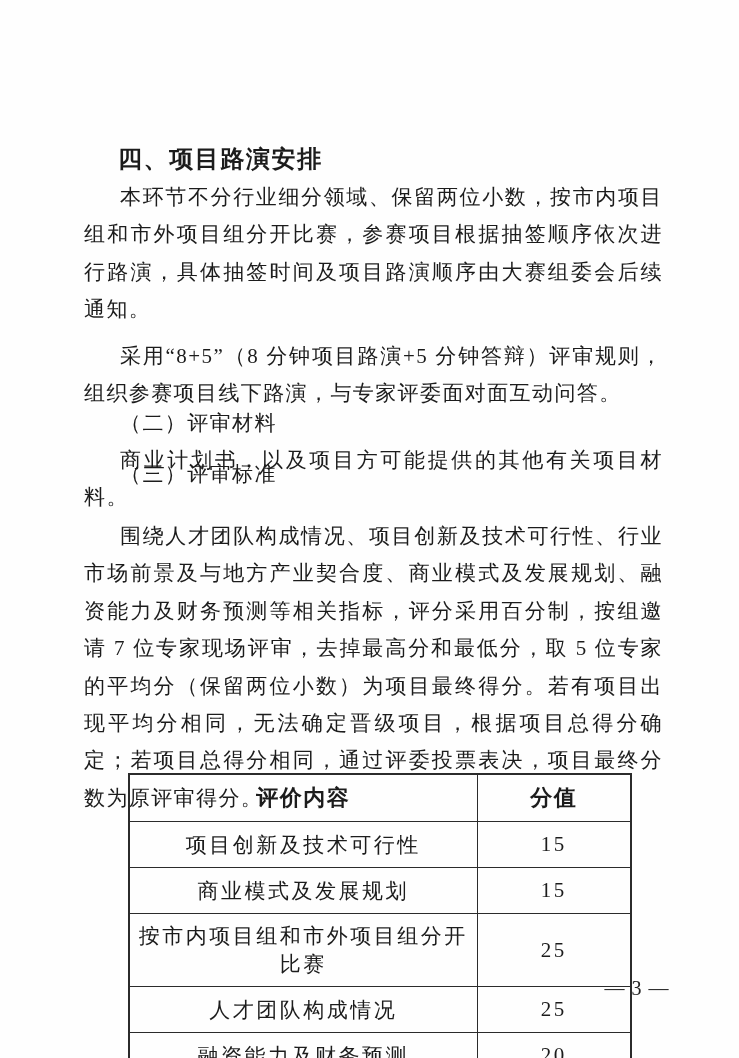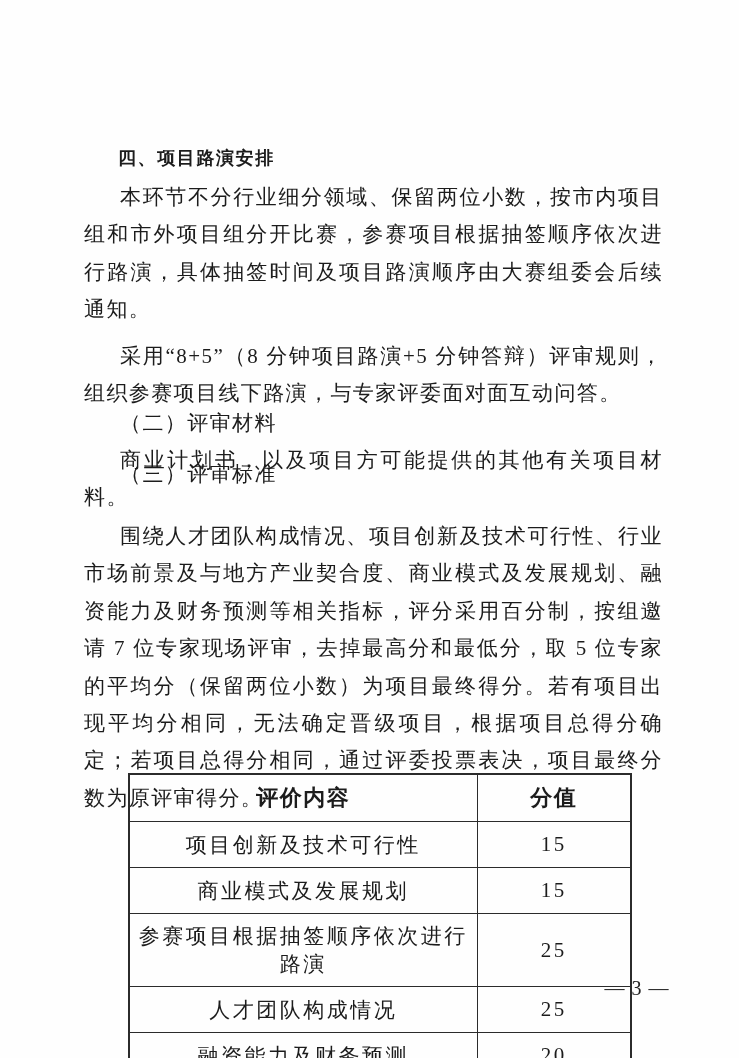--- a/index.html
+++ b/index.html
@@ -22,21 +22,21 @@
     width: 579px;
     font-size: 21px;
     line-height: 37.4px;
     letter-spacing: 1.4px;
     text-align: justify;
     text-justify: inter-character;
   }
   .doc-heading {
     font-family: "Liberation Sans", sans-serif;
     font-weight: bold;
-    font-size: 18px;
+    font-size: 24px;
     letter-spacing: 1.6px;
     text-indent: 34px;
     text-align: left;
   }
   .indent {
     text-indent: 36px;
   }
   .sub-heading {
     text-indent: 36px;
     text-align: left;
@@ -117,21 +117,21 @@
     <tbody>
       <tr>
         <td>项目创新及技术可行性</td>
         <td class="score-val">15</td>
       </tr>
       <tr>
         <td>商业模式及发展规划</td>
         <td class="score-val">15</td>
       </tr>
       <tr>
-        <td>参赛项目根据抽签顺序依次进行路演</td>
+        <td>按市内项目组和市外项目组分开比赛</td>
         <td class="score-val">25</td>
       </tr>
       <tr>
         <td>人才团队构成情况</td>
         <td class="score-val">25</td>
       </tr>
       <tr>
         <td>融资能力及财务预测</td>
         <td class="score-val">20</td>
       </tr>

